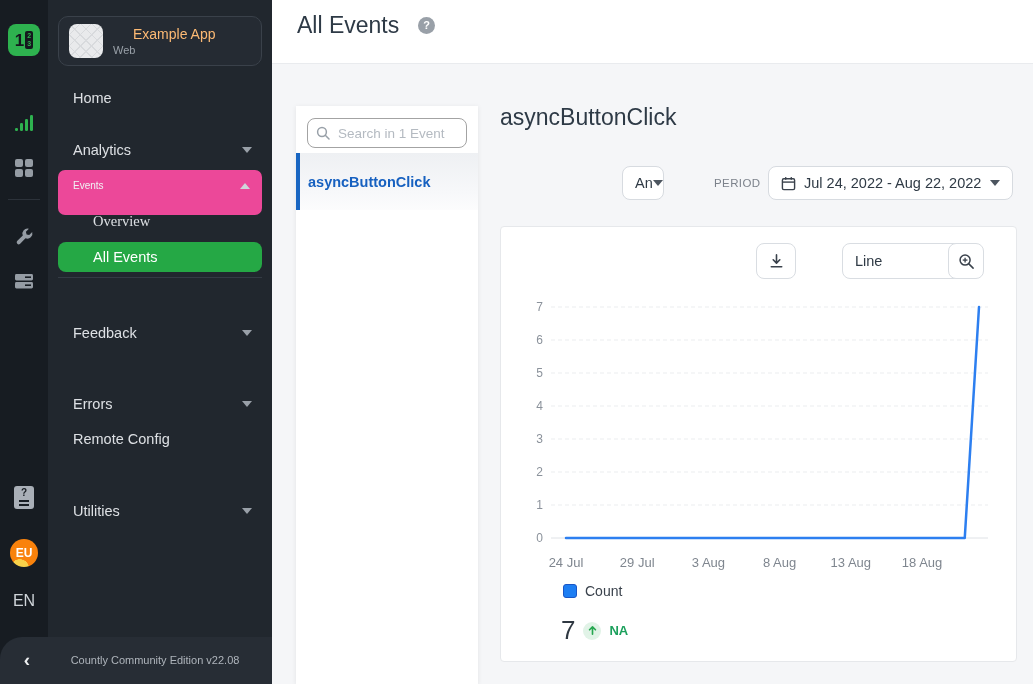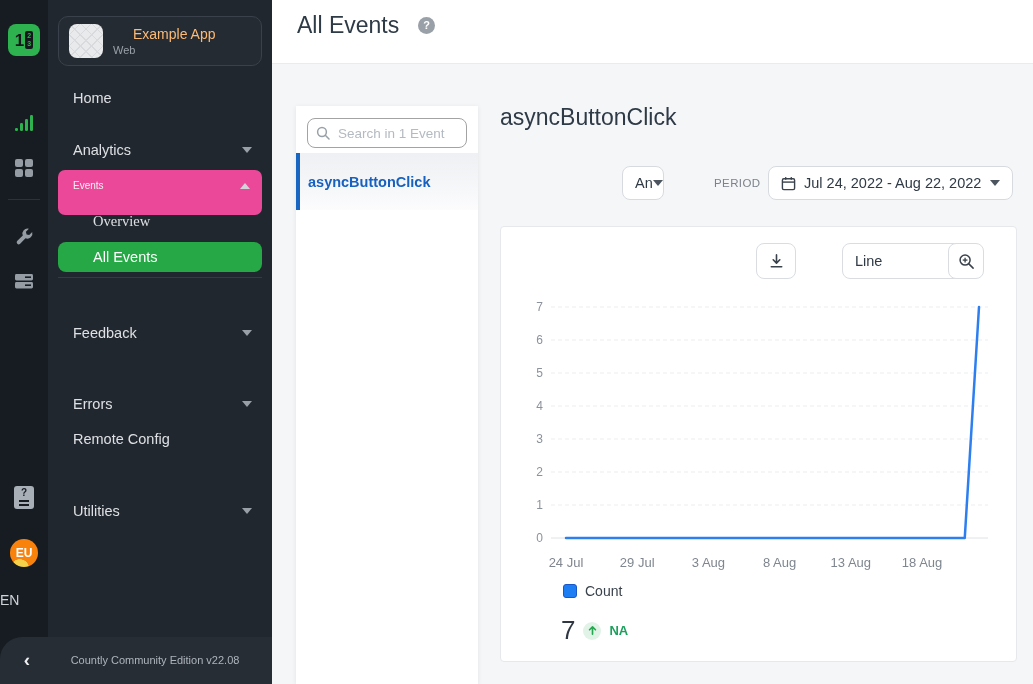--- a/index.html
+++ b/index.html
@@ -10,21 +10,21 @@
   .rail { position:absolute; left:0; top:0; width:48px; height:684px; background:#171c22; z-index:5; }
   .rail .logo { position:absolute; left:8px; top:24px; width:32px; height:32px; background:#2eb24f; border-radius:8px; display:flex; align-items:center; justify-content:center; gap:1px; }
   .rail .logo .one { color:#14181d; font-weight:bold; font-size:17px; line-height:1; }
   .rail .logo .col23 { display:flex; flex-direction:column; background:#14181d; border-radius:2px; padding:1px 2px; }
   .rail .logo .col23 span { color:#2eb24f; font-size:7px; font-weight:bold; line-height:1.15; }
   .rail-icon { position:absolute; left:14px; width:20px; height:20px; }
   .rail-divider { position:absolute; left:8px; top:199px; width:32px; height:1px; background:#2c323a; }
   .rail .avatar { position:absolute; left:10px; top:539px; width:28px; height:28px; border-radius:50%;
     background:radial-gradient(circle at 35% 105%, #f8d14a 0 26%, #f9820c 27%); color:#fff; font-size:12px; font-weight:bold;
     display:flex; align-items:center; justify-content:center; }
-  .rail .lang { position:absolute; left:0; top:592px; width:48px; text-align:left; color:#cfd4d9; font-size:14px; }
+  .rail .lang { position:absolute; left:0; top:592px; width:48px; text-align:center; color:#cfd4d9; font-size:16px; }
   .doc-icon { position:absolute; left:14px; top:486px; width:20px; height:23px; background:#a9afb7; border-radius:3px; padding-top:2px; text-align:center; }
   .doc-icon .q { color:#171c22; font-size:10px; font-weight:bold; line-height:10px; display:block; }
   .doc-icon .ln { display:block; width:10px; height:2px; background:#171c22; margin:2px auto 0; }
 
   
   .menu { position:absolute; left:48px; top:0; width:224px; height:684px; background:#21272e; z-index:4; }
   .app-card { position:absolute; left:10px; top:16px; width:204px; height:50px; border:1px solid #3a414a; background:#252b33; border-radius:10px; display:flex; align-items:center; padding:0 10px; gap:10px; cursor:pointer; }
   .app-card .app-icon { width:34px; height:34px; border-radius:8px; background:#e9eaec;
     background-image:repeating-linear-gradient(45deg, #d8dadd 0 1px, transparent 1px 8px), repeating-linear-gradient(-45deg, #d8dadd 0 1px, transparent 1px 8px); }
   .app-card .app-name { color:#fdba74; font-size:14px;margin-left:20px; }

